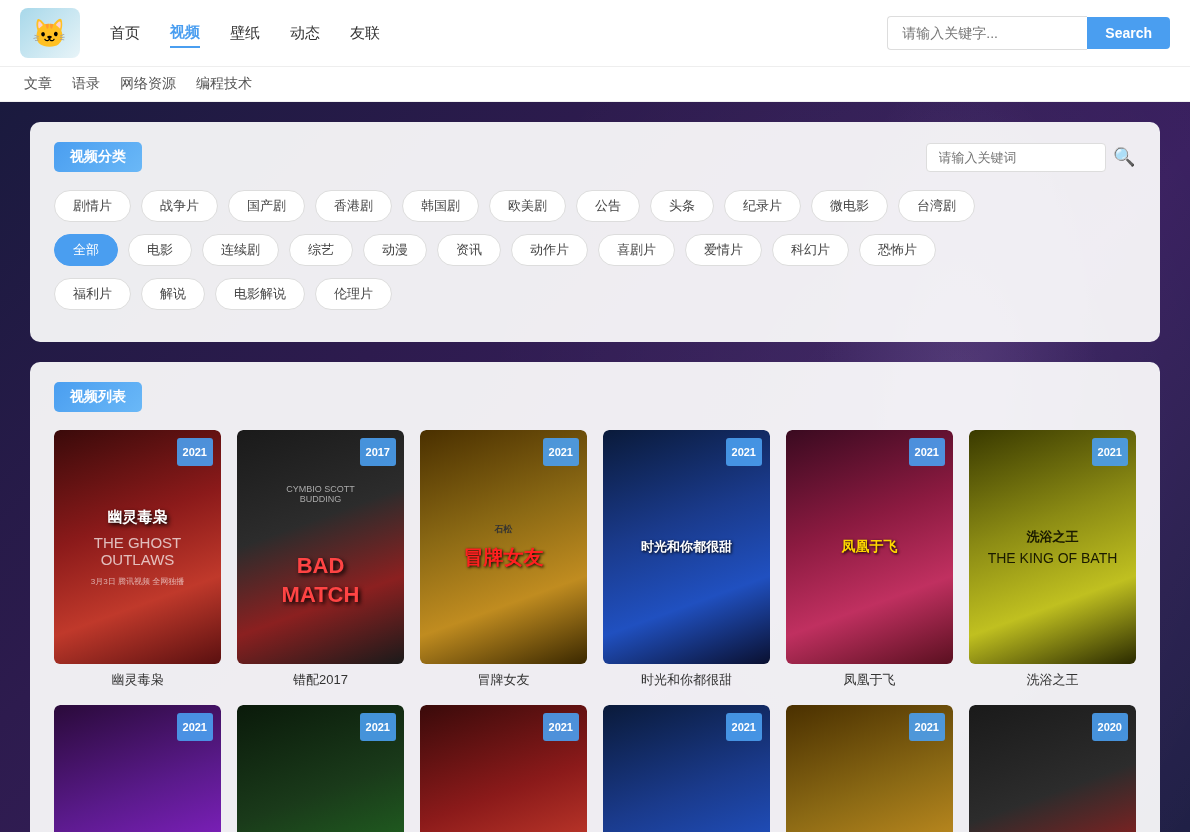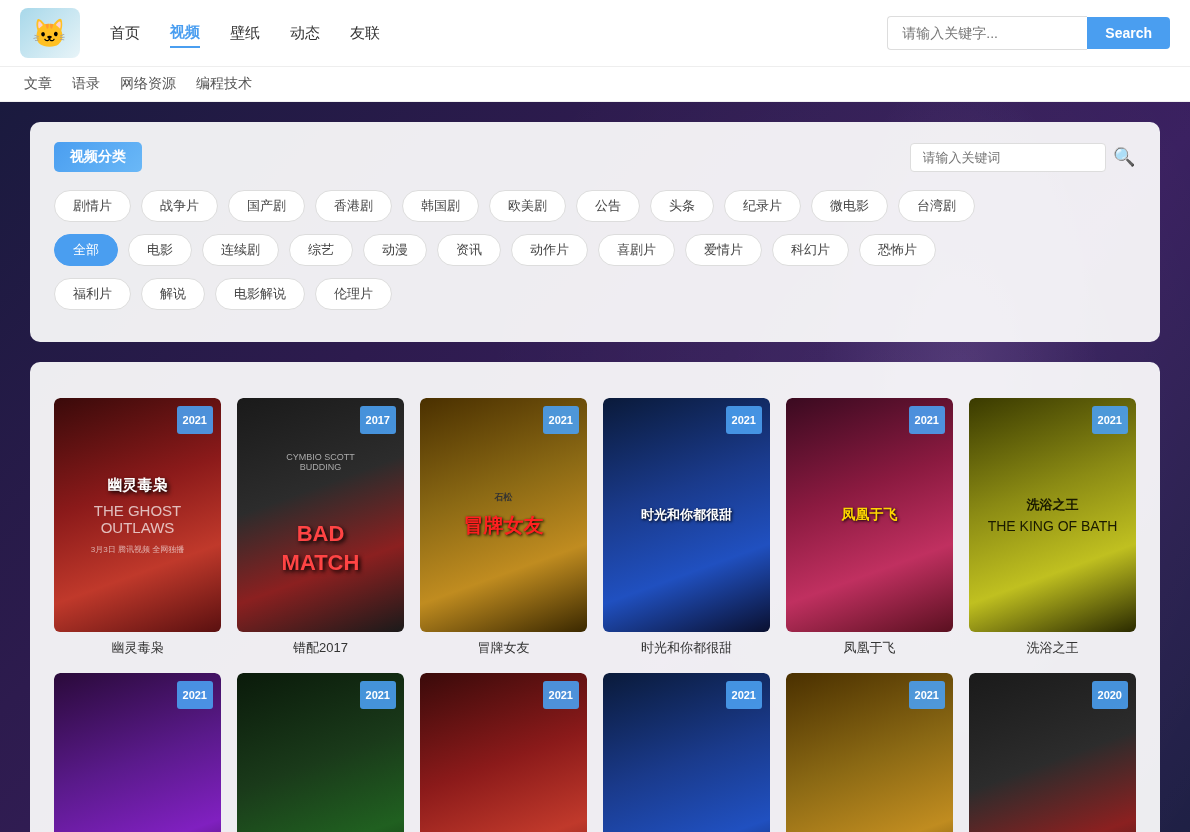--- a/index.html
+++ b/index.html
@@ -142,21 +142,21 @@
     .category-search {
       display: flex;
       align-items: center;
       gap: 8px;
     }
     .category-search input {
       border: 1px solid #ddd;
       border-radius: 4px;
       padding: 6px 12px;
       font-size: 13px;
-      width: 196px;
+      width: 180px;
       outline: none;
       color: #aaa;
     }
     .search-icon-btn {
       background: none;
       border: none;
       cursor: pointer;
       font-size: 18px;
       color: #aaa;
     }
@@ -342,20 +342,23 @@
 
       <div class="tag-row">
         <span class="tag">福利片</span>
         <span class="tag">解说</span>
         <span class="tag">电影解说</span>
         <span class="tag">伦理片</span>
       </div>
     </div>
 
     <div class="video-list-box">
+      <div class="section-header">
+        <span class="section-title">视频列表</span>
+      </div>
 
       <div class="video-grid">
 
         <div class="video-card">
           <div class="video-thumb">
             <div class="video-thumb-inner poster-1">
               <div style="display:flex;flex-direction:column;align-items:center;gap:4px;padding:8px;">
                 <div class="poster-main-text">幽灵毒枭</div>
                 <div class="poster-subtitle">THE GHOST OUTLAWS</div>
                 <div class="poster-subtitle" style="color:rgba(255,255,255,0.6);font-size:8px;">3月3日 腾讯视频 全网独播</div>

